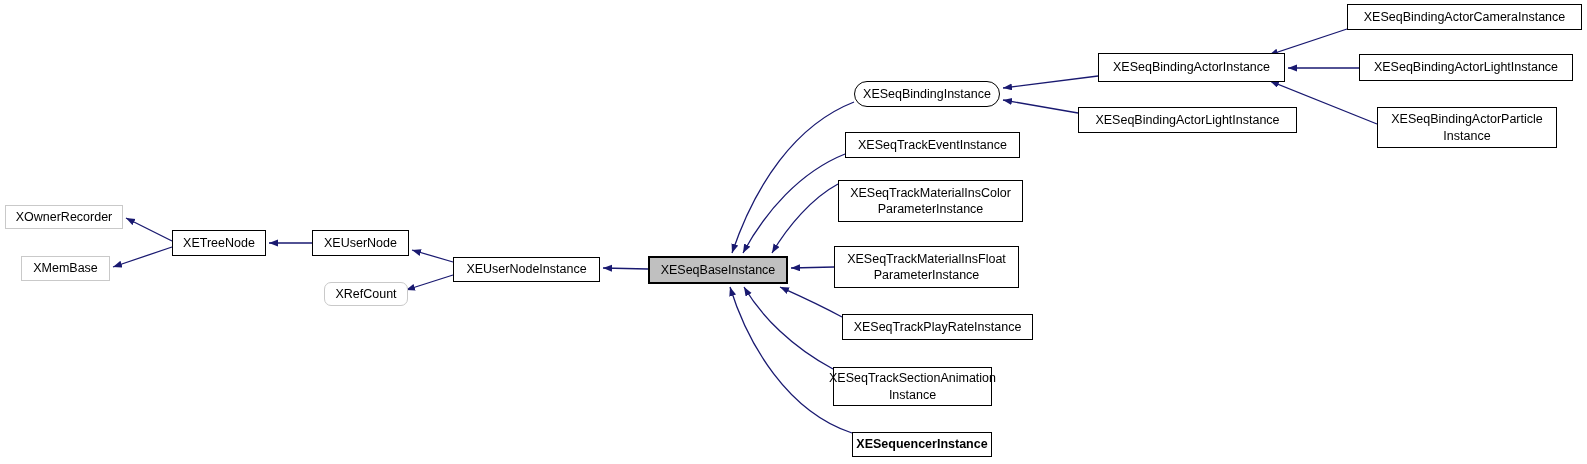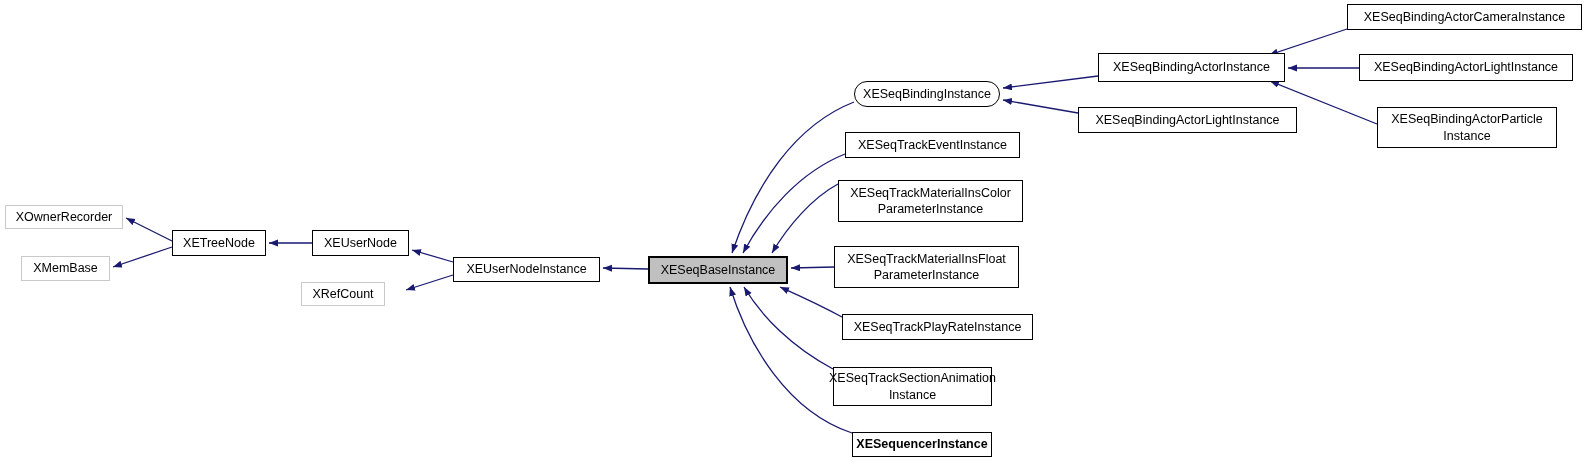--- a/index.html
+++ b/index.html
@@ -65,21 +65,21 @@
     <path class="edge" d="M 1078,113 L 1003,100" marker-end="url(#arrow)"></path>
     <path class="edge" d="M 1347,29 L 1269,55" marker-end="url(#arrow)"></path>
     <path class="edge" d="M 1359,68 L 1288,68" marker-end="url(#arrow)"></path>
     <path class="edge" d="M 1377,124 L 1270,81" marker-end="url(#arrow)"></path>
   </svg>
 
   <div class="node undoc" style="left:5px;    top:205px; width:118px; height:24px;">XOwnerRecorder</div>
   <div class="node undoc" style="left:21px;   top:256px; width:89px;  height:25px;">XMemBase</div>
   <div class="node doc" style="left:172px;  top:230px; width:94px;  height:26px;">XETreeNode</div>
   <div class="node doc" style="left:312px;  top:230px; width:97px;  height:26px;">XEUserNode</div>
-  <div class="node undoc" style="left:301px;  top:282px; width:84px;  height:24px;">XRefCount</div>
+  <div class="node undoc" style="left:324px;  top:282px; width:84px;  height:24px;border-radius:7px;">XRefCount</div>
   <div class="node doc" style="left:453px;  top:257px; width:147px; height:25px;">XEUserNodeInstance</div>
   <div class="node current" style="left:648px;  top:256px; width:140px; height:28px;">XESeqBaseInstance</div>
   <div class="node doc" style="left:854px;  top:81px;  width:146px; height:26px;border-radius:13px;">XESeqBindingInstance</div>
   <div class="node doc" style="left:845px;  top:132px; width:175px; height:26px;">XESeqTrackEventInstance</div>
   <div class="node doc" style="left:838px; top:180px; width:185px; height:42px;">XESeqTrackMaterialInsColor
 ParameterInstance</div>
   <div class="node doc" style="left:834px; top:246px; width:185px; height:42px;">XESeqTrackMaterialInsFloat
 ParameterInstance</div>
   <div class="node doc" style="left:842px;  top:314px; width:191px; height:26px;">XESeqTrackPlayRateInstance</div>
   <div class="node doc" style="left:833px; top:367px; width:159px; height:39px;">XESeqTrackSectionAnimation

